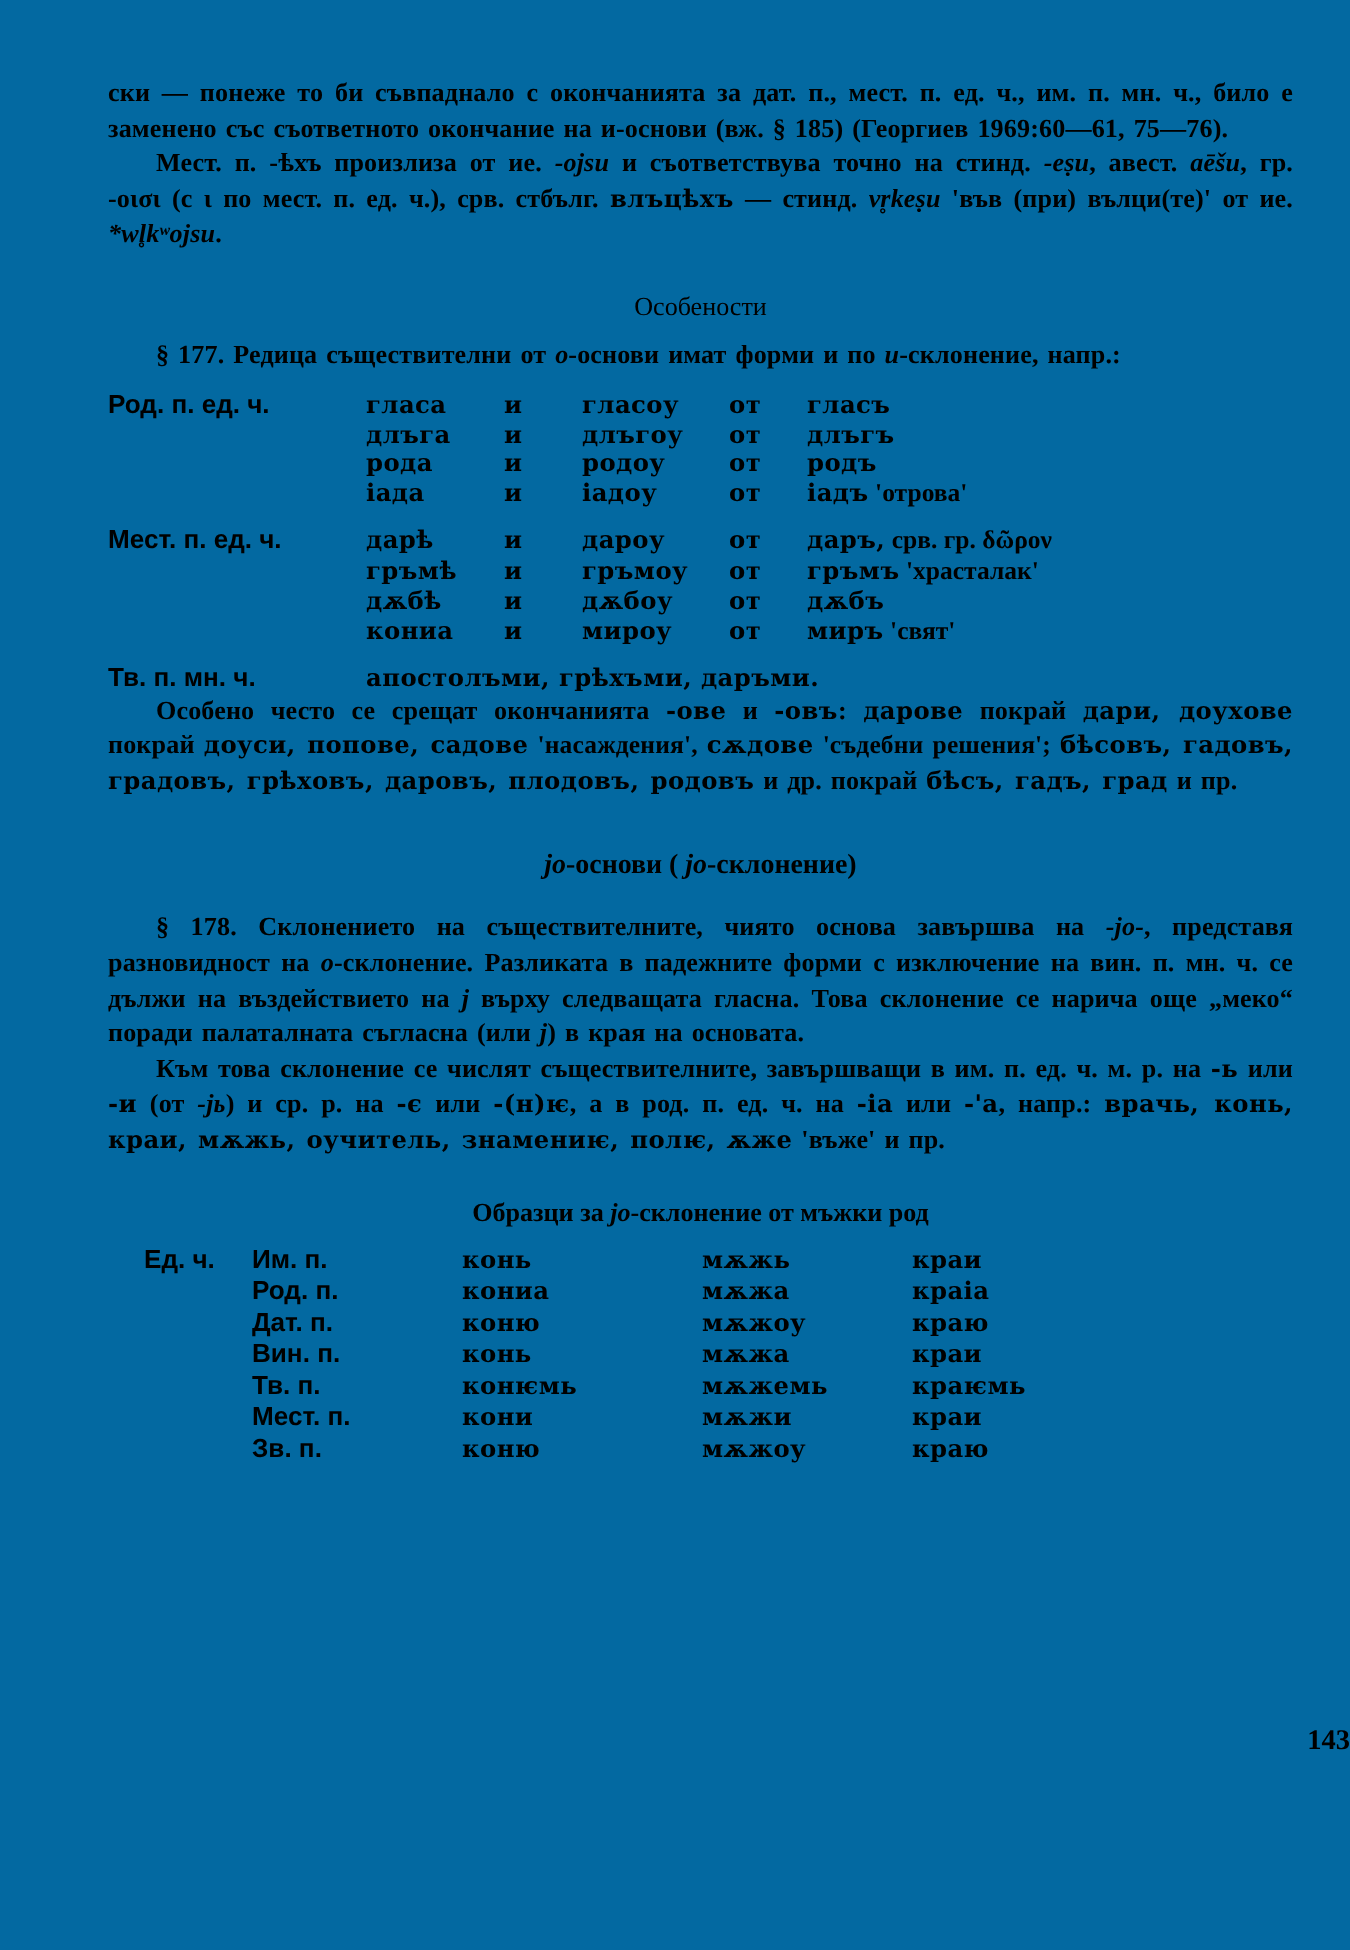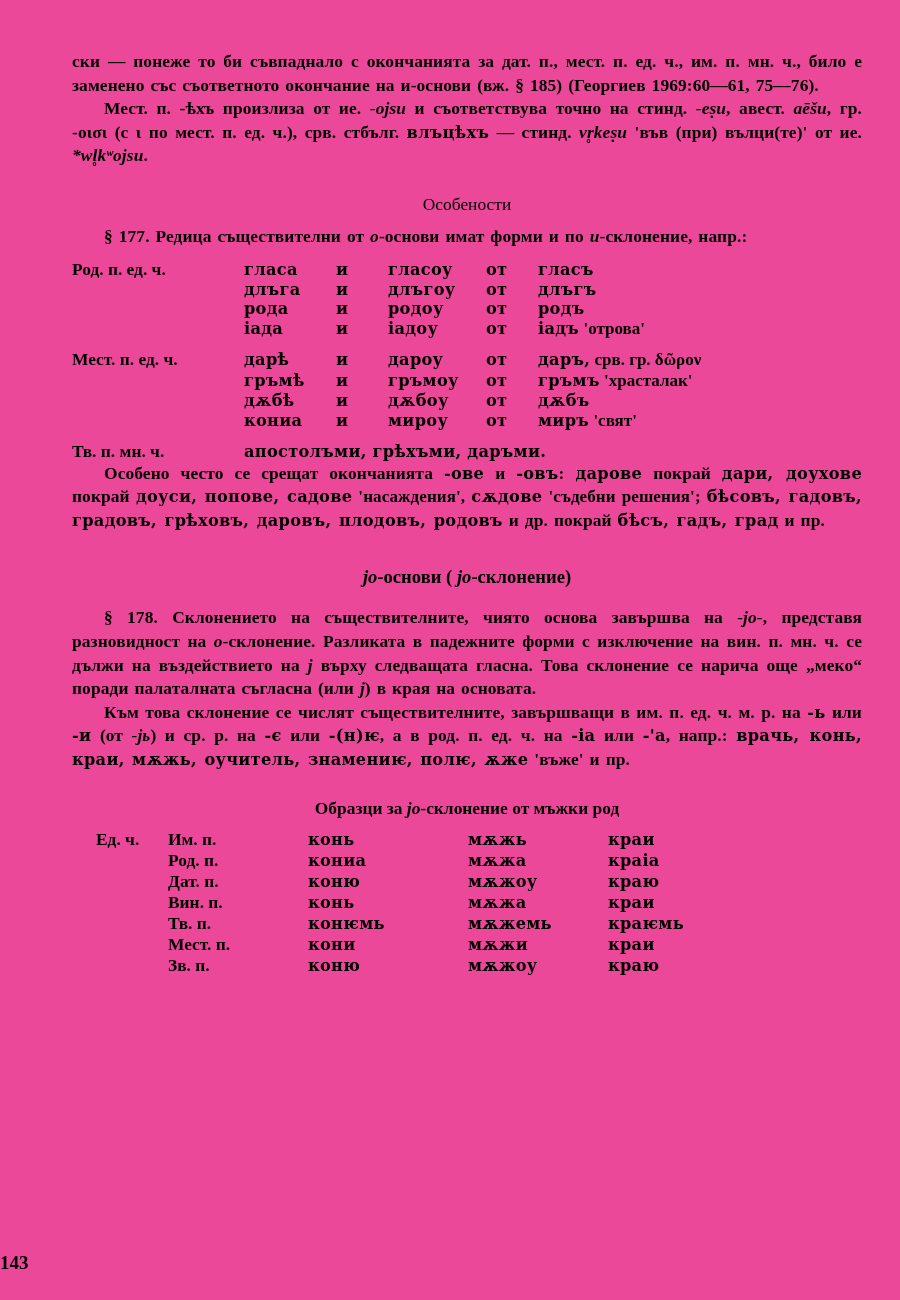--- a/index.html
+++ b/index.html
@@ -13,21 +13,21 @@
     position: relative;
     font-family: "Liberation Serif", "DejaVu Serif", serif;
     color: #000000;
     overflow: hidden;
   }
   .page {
     position: absolute;
     left: 0; top: 0;
     width: 900px;
     height: 1300px;
-    background: #ec4899;
+    background: #0369a1;
   }
   .content {
     position: absolute;
     left: 72px;
     top: 50px;
     width: 790px;
   }
 
   
   .para {
@@ -76,21 +76,21 @@
     border-collapse: collapse;
     font-size: 17.4px;
     font-weight: bold;
   }
   table.pdg td {
     padding: 0;
     vertical-align: baseline;
     white-space: nowrap;
   }
   .lbl {
-    font-family: Liberation Serif, serif;
+    font-family: Liberation Sans, sans-serif;
     font-weight: bold;
     font-size: 17.4px;
     white-space: nowrap;
   }
   .gloss {
     font-family: "Liberation Serif", "DejaVu Serif", serif;
     font-weight: bold;
     font-size: 17.0px;
   }
 
@@ -106,23 +106,23 @@
   }
   td.c-num   { width: 72px; }
   td.c-case  { width: 140px; }
   td.c-f1    { width: 160px; }
   td.c-f2    { width: 140px; }
   td.c-f3    { width: 140px; }
 
   .pageno {
     position: absolute;
     left: 0;
-    top: 1252px;
+    top: 1150px;
     width: 900px;
-    text-align: left;
+    text-align: right;
     font-size: 19px;
     font-weight: bold;
     font-family: "Liberation Serif", "DejaVu Serif", serif;
   }
 
   .sp-sm { height: 10px; }
   .sp-md { height: 18px; }
   .sp-lg { height: 26px; }
   .sp-xl { height: 34px; }
 </style>

